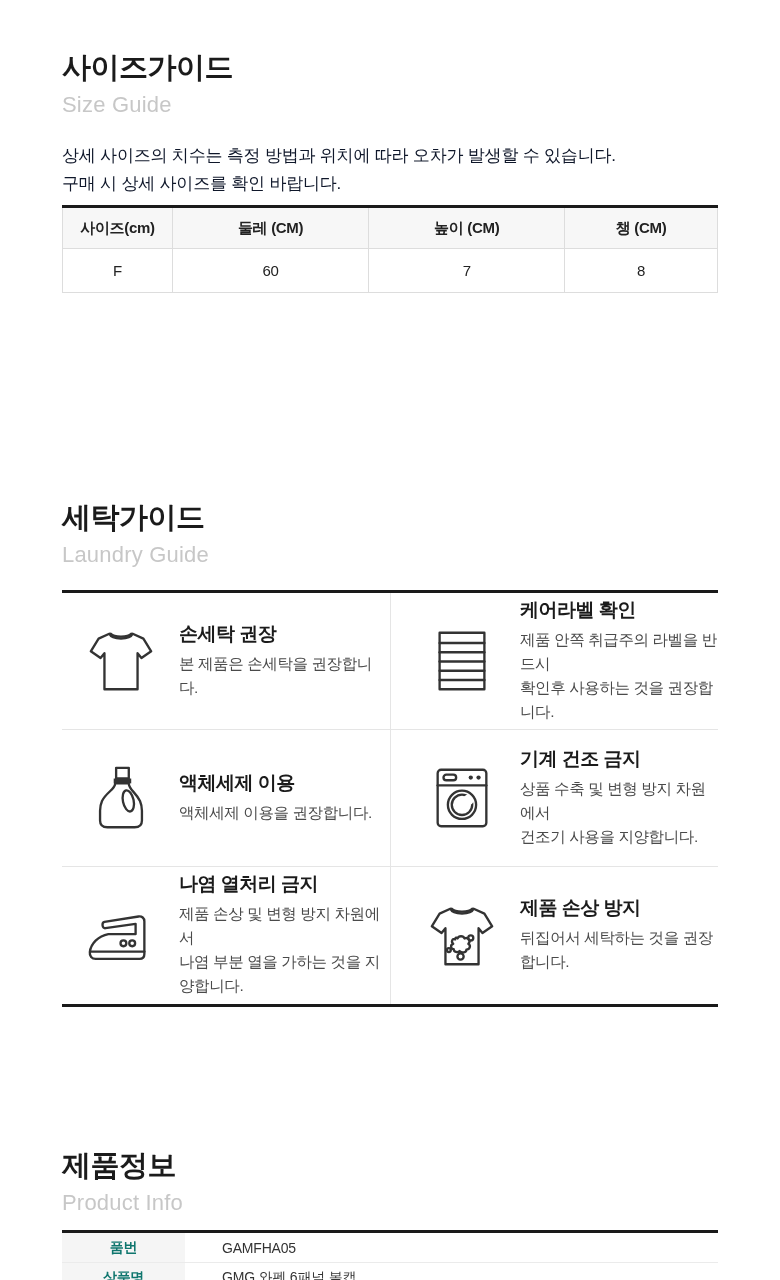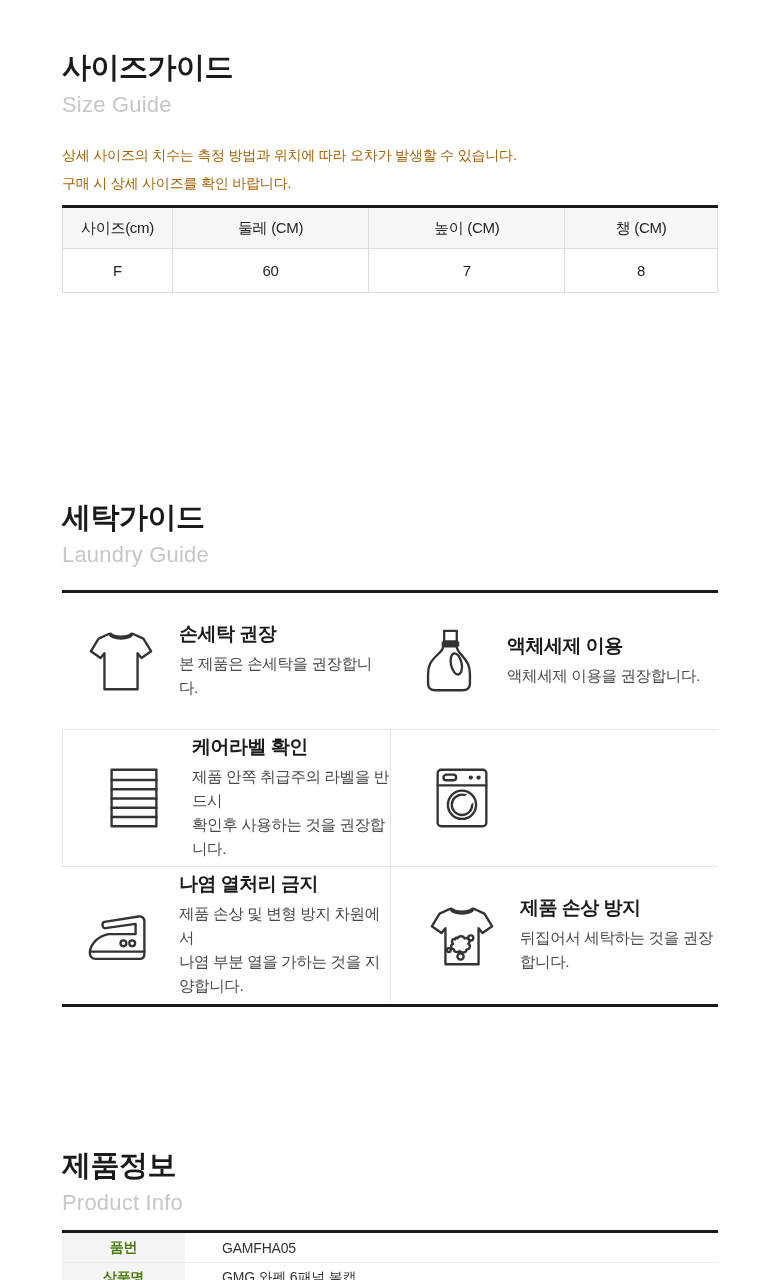--- a/index.html
+++ b/index.html
@@ -35,44 +35,44 @@
   .sec-subtitle {
     margin-top: 10px;
     font-size: 22px;
     line-height: 22px;
     font-weight: 400;
     color: #c7c7c7;
     letter-spacing: 0.2px;
   }
   .intro {
     margin-top: 26px;
-    font-size: 14px;
+    font-size: 17px;
     line-height: 27.5px;
-    color: #a16207;
+    color: #0f172a;
     letter-spacing: -0.2px;
   }
 
   
   table.size-table {
     margin-top: 8px;
     width: 656px;
     border-collapse: collapse;
     border-top: 3px solid #1a1a1a;
   }
   table.size-table th, table.size-table td {
     border: 1px solid #dddddd;
     text-align: center;
     vertical-align: middle;
     letter-spacing: -0.3px;
   }
   table.size-table th {
     height: 42px;
     background: #f7f7f7;
     font-size: 15px;
-    font-weight: 400;
+    font-weight: 700;
     color: #222;
     margin-left: 28px;
   }
   table.size-table td {
     height: 44px;
     font-size: 15px;
     font-weight: 400;
     color: #222;
   }
   table.size-table th:first-child, table.size-table td:first-child { width: 110px; }
@@ -124,21 +124,21 @@
     border-collapse: collapse;
     border-top: 3px solid #1a1a1a;
   }
   table.info-table tr { border-bottom: 1px solid #ebebeb; }
   table.info-table th {
     width: 123px;
     height: 31px;
     background: #f5f5f5;
     font-size: 14px;
     font-weight: 700;
-    color: #4d7c0f;
+    color: #0f766e;
     text-align: center;
     vertical-align: middle;
     letter-spacing: -0.3px;
   }
   table.info-table td {
     height: 31px;
     padding-left: 37px;
     font-size: 14px;
     color: #333;
     text-align: left;
@@ -195,66 +195,71 @@
             <path class="icon-stroke" d="M26,10 L15,15 L7,28 L17,35 L21,30 L21,67 L55,67 L55,30 L59,35 L69,28 L61,15 L50,10 C47,16.5 29,16.5 26,10 Z"></path>
             <path class="icon-stroke" d="M27.5,10 C30.5,14 45.5,14 48.5,10"></path>
           </svg>
         </span>
         <div class="laundry-text">
           <div class="laundry-item-title">손세탁 권장</div>
           <div class="laundry-item-desc">본 제품은 손세탁을 권장합니다.</div>
         </div>
       </div>
 
-      <div class="laundry-cell col-left row-mid">
-        <span class="laundry-icon">
-          <svg viewBox="0 0 76 76">
-            <rect class="icon-stroke" x="33" y="7" width="13" height="11"></rect>
-            <rect class="icon-fill" x="30.5" y="18" width="18" height="5"></rect>
-            <path class="icon-stroke" d="M32,23 C32,29 23,32 18.5,41 C17,44.5 16.5,47 16.5,51 L16.5,61 C16.5,65.5 19.5,68 24,68 L52,68 C56.5,68 59.5,65.5 59.5,61 L59.5,51 C59.5,47 59,44.5 57.5,41 C53,32 46,29 46,23 Z"></path>
-            <ellipse class="icon-stroke" cx="45.5" cy="41" rx="5.5" ry="11" transform="rotate(-12 45.5 41)"></ellipse>
-          </svg>
-        </span>
-        <div class="laundry-text">
-          <div class="laundry-item-title">액체세제 이용</div>
-          <div class="laundry-item-desc">액체세제 이용을 권장합니다.</div>
-        </div>
-      </div>
-
       <div class="laundry-cell col-right row-top">
         <span class="laundry-icon">
           <svg viewBox="0 0 76 76">
             <rect class="icon-stroke" x="15" y="9" width="46" height="58"></rect>
             <line class="icon-stroke" x1="15" y1="19.5" x2="61" y2="19.5"></line>
             <line class="icon-stroke" x1="15" y1="29" x2="61" y2="29"></line>
             <line class="icon-stroke" x1="15" y1="38.5" x2="61" y2="38.5"></line>
             <line class="icon-stroke" x1="15" y1="48" x2="61" y2="48"></line>
             <line class="icon-stroke" x1="15" y1="57.5" x2="61" y2="57.5"></line>
           </svg>
         </span>
         <div class="laundry-text">
           <div class="laundry-item-title">케어라벨 확인</div>
           <div class="laundry-item-desc">제품 안쪽 취급주의 라벨을 반드시
 확인후 사용하는 것을 권장합니다.</div>
+        </div>
+      </div>
+
+      <div class="laundry-cell col-left row-mid">
+        <span class="laundry-icon">
+          <svg viewBox="0 0 76 76">
+            <rect class="icon-stroke" x="33" y="7" width="13" height="11"></rect>
+            <rect class="icon-fill" x="30.5" y="18" width="18" height="5"></rect>
+            <path class="icon-stroke" d="M32,23 C32,29 23,32 18.5,41 C17,44.5 16.5,47 16.5,51 L16.5,61 C16.5,65.5 19.5,68 24,68 L52,68 C56.5,68 59.5,65.5 59.5,61 L59.5,51 C59.5,47 59,44.5 57.5,41 C53,32 46,29 46,23 Z"></path>
+            <ellipse class="icon-stroke" cx="45.5" cy="41" rx="5.5" ry="11" transform="rotate(-12 45.5 41)"></ellipse>
+          </svg>
+        </span>
+        <div class="laundry-text">
+          <div class="laundry-item-title">액체세제 이용</div>
+          <div class="laundry-item-desc">액체세제 이용을 권장합니다.</div>
         </div>
       </div>
 
       <div class="laundry-cell col-right row-mid">
         <span class="laundry-icon">
           <svg viewBox="0 0 76 76">
             <rect class="icon-stroke" x="13" y="9" width="50" height="58" rx="3.5"></rect>
             <line class="icon-stroke" x1="13" y1="25" x2="63" y2="25"></line>
             <rect class="icon-stroke" x="19" y="14" width="13" height="5.8" rx="2.9"></rect>
             <circle class="icon-fill" cx="47" cy="17" r="2.2"></circle>
             <circle class="icon-fill" cx="55" cy="17" r="2.2"></circle>
             <circle class="icon-stroke" cx="38" cy="45" r="10.5"></circle>
             <circle class="icon-white" cx="44.5" cy="40" r="5.5"></circle>
             <circle class="icon-stroke" cx="38" cy="45" r="14.5"></circle>
           </svg>
         </span>
+        <div class="laundry-text">
+          <div class="laundry-item-title">기계 건조 금지</div>
+          <div class="laundry-item-desc">상품 수축 및 변형 방지 차원에서
+건조기 사용을 지양합니다.</div>
+        </div>
       </div>
 
       <div class="laundry-cell col-left row-bottom">
         <span class="laundry-icon">
           <svg viewBox="0 0 76 76">
             <path class="icon-stroke" d="M21,23.5 L56,18 C59.5,17.5 62,19.5 62,23 L62,56.5 C62,59.5 60,61.5 57,61.5 L12,61.5 C8,61.5 5.5,58.5 6,54.5 C7,46 14.5,38 25,36 L53,36 L53,25.5 L22,30 C18.5,30.5 18,24 21,23.5 Z"></path>
             <line class="icon-stroke" x1="6.5" y1="54" x2="62" y2="54"></line>
             <circle class="icon-stroke" cx="40.5" cy="45.5" r="3"></circle>
             <circle class="icon-stroke" cx="49.5" cy="45.5" r="3"></circle>
           </svg>

